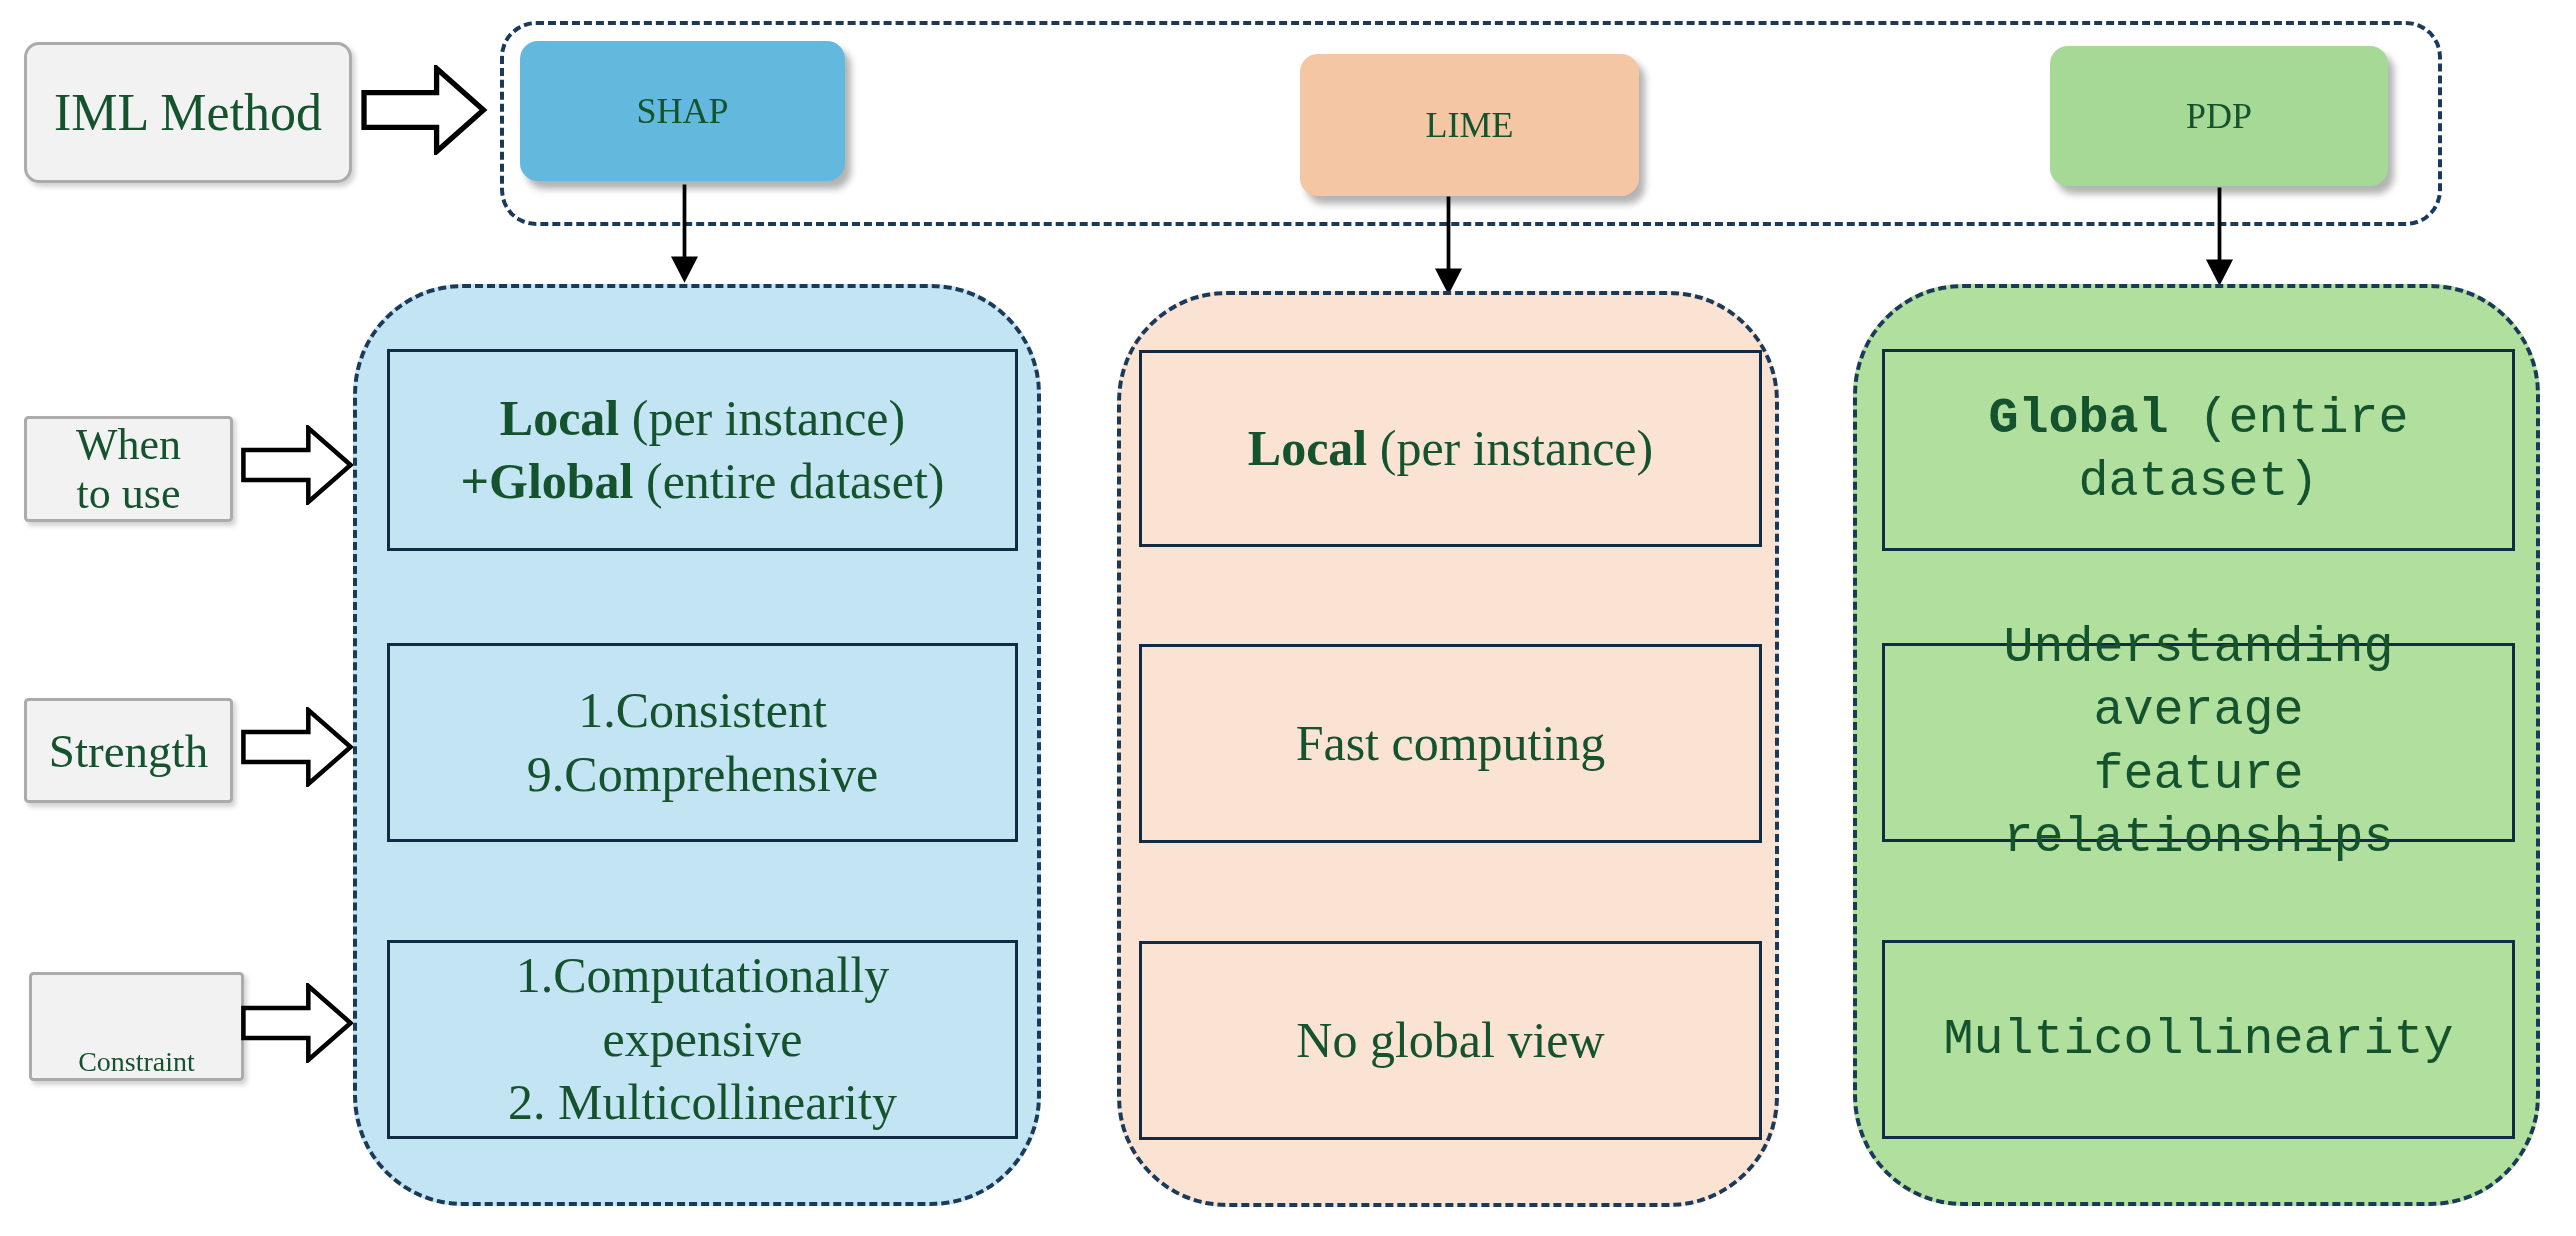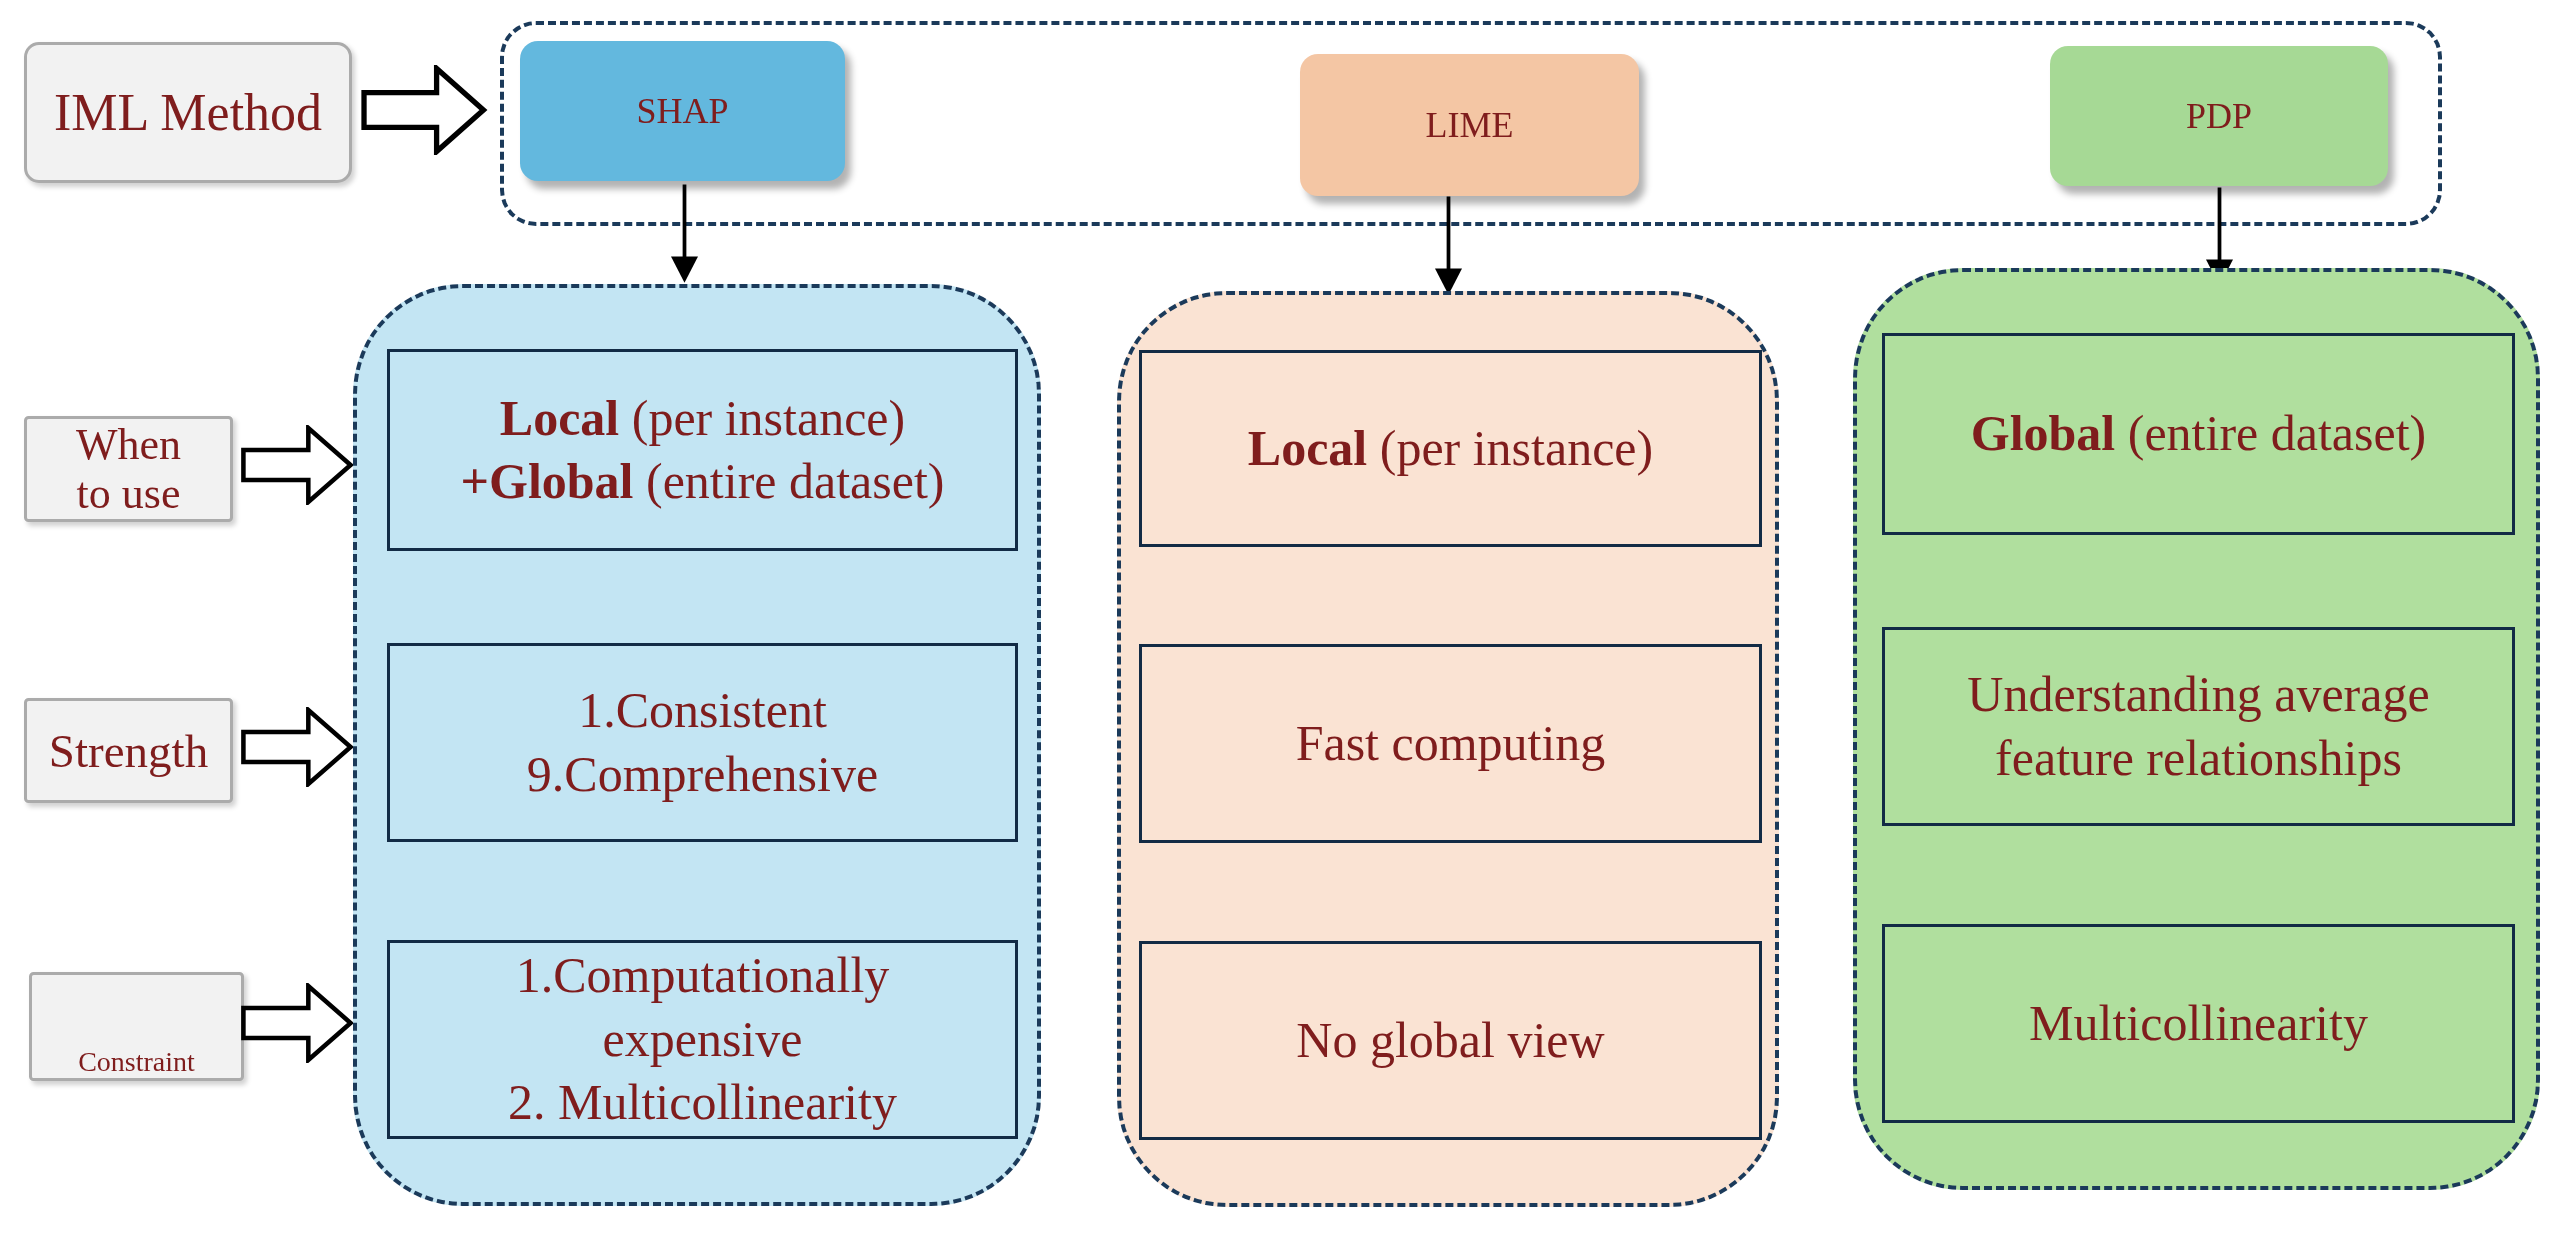--- a/index.html
+++ b/index.html
@@ -1,18 +1,18 @@
 <!DOCTYPE html>
 <html style="font-size:12px"><head>
 <meta charset="utf-8">
 <style>
   html,body{margin:0;padding:0;background:#ffffff;}
   .canvas{
     position:relative;width:2576px;height:1236px;background:#ffffff;
-    font-family:"Liberation Serif","DejaVu Serif",serif;color:#7f1d1d;
+    font-family:"Liberation Serif","DejaVu Serif",serif;color:#14532d;
     overflow:hidden;
   }
   .gray-box{
     position:absolute;background:#F2F2F2;border:3px solid #ABABAB;
     display:flex;flex-direction:column;align-items:center;justify-content:center;
     text-align:center;box-shadow:3px 3.8px 5.3px rgba(0,0,0,0.18);
   }
   .iml-box{left:24px;top:42px;width:322px;height:135px;border-radius:15px;font-size:52px;}
   .when-box{left:24px;top:416px;width:203px;height:100px;border-radius:4.6px;font-size:44px;line-height:1.12;}
   .strength-box{left:24px;top:698px;width:203px;height:99px;border-radius:4.6px;font-size:47px;}
@@ -26,21 +26,21 @@
     border-radius:18px;font-size:36px;box-shadow:6px 7.6px 7.6px rgba(0,0,0,0.30);
   }
   .method-shap{left:520px;top:41px;width:325px;height:140px;}
   .method-lime{left:1280px;top:54px;width:339px;height:142px;}
   .method-pdp{left:2050px;top:46px;width:338px;height:140px;}
   .column{
     position:absolute;border:4.6px dashed #1B3A5A;border-radius:110px;
   }
   .col-shap{left:353px;top:284px;width:680px;height:914px;}
   .col-lime{left:1117px;top:291px;width:654px;height:908px;}
-  .col-pdp{left:1853px;top:268px;width:679px;height:914px;}
+  .col-pdp{left:1853px;top:284px;width:679px;height:914px;font-family:Liberation Mono, monospace;}
   .cell{
     position:absolute;border:3.8px solid #122B45;box-sizing:border-box;
     display:flex;flex-direction:column;align-items:center;justify-content:center;
     text-align:center;font-size:50px;line-height:1.27;
   }
   .shap-c{left:30px;width:631px;}
   .lime-c{left:18px;width:623px;}
   .pdp-c{left:25px;width:633px;}
   .r1s{top:61px;height:202px;}
   .r2s{top:355px;height:199px;}

